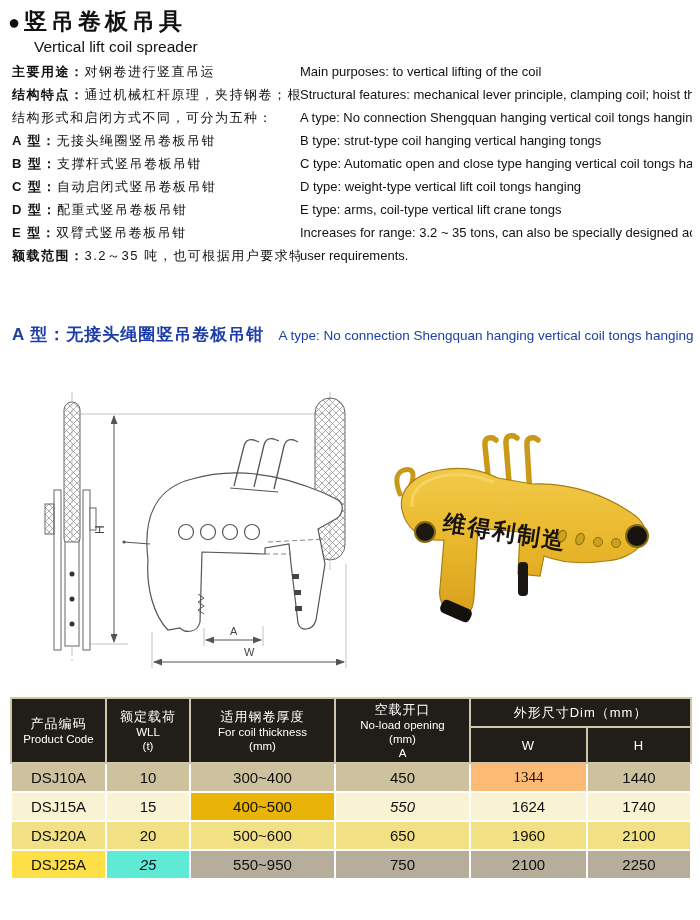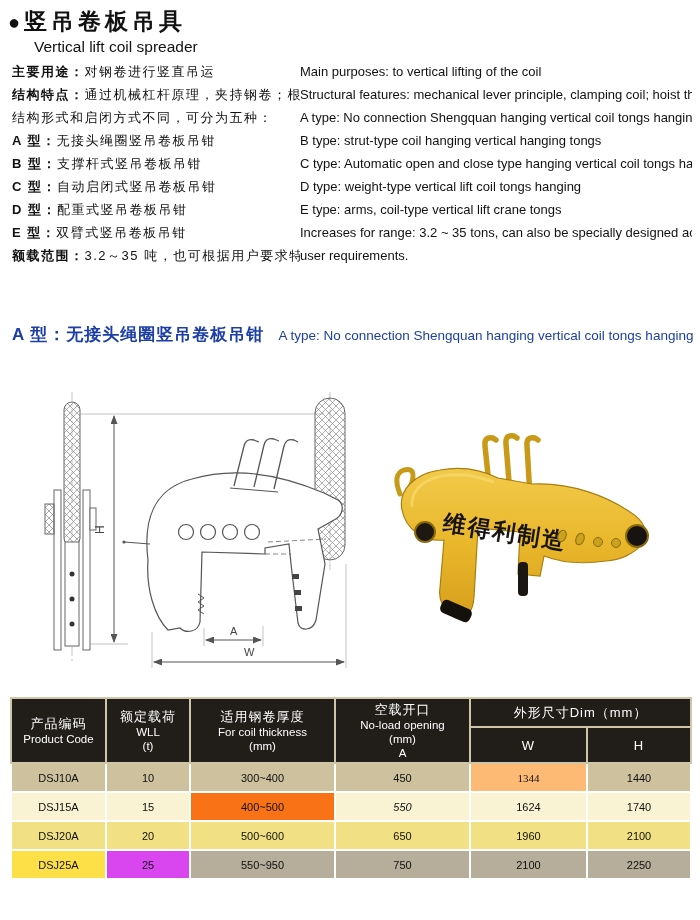--- a/index.html
+++ b/index.html
@@ -31,21 +31,21 @@
   .product-svg{position:absolute;left:372px;top:52px;}
   
   .spec-table{position:absolute;left:10px;top:697px;border-collapse:collapse;table-layout:fixed;width:680px;}
   .spec-table th{
     background:#211e1a;color:#fff;font-weight:normal;vertical-align:middle;
     border:2px solid #cfc5a8;padding:2px 0;text-align:center;
   }
   .spec-table .h-cn{font-size:13px;letter-spacing:1px;line-height:17px;}
   .spec-table .h-en{font-size:11.5px;line-height:14px;}
   .spec-table td{
-    border:2px solid #ffffff;text-align:center;font-size:11px;
+    border:2px solid #ffffff;text-align:center;font-size:15px;
     padding:0;height:27px;color:#101010;
   }
   .tier2 th{height:30px;}
 </style>
 </head>
 <body>
 
 <div class="page">
 
   <div class="doc-header">
@@ -277,36 +277,36 @@
         <td style="background-color: rgb(205, 193, 158);">DSJ10A</td>
         <td style="background-color: rgb(205, 193, 158);">10</td>
         <td style="background-color: rgb(205, 193, 158);">300~400</td>
         <td style="background-color: rgb(205, 193, 158);">450</td>
         <td style="background-color: #fdba74; font-family: Liberation Serif, serif;">1344</td>
         <td style="background-color: rgb(205, 193, 158);">1440</td>
       </tr>
       <tr>
         <td style="background-color: rgb(249, 243, 212);">DSJ15A</td>
         <td style="background-color: rgb(249, 243, 212);">15</td>
-        <td style="background-color: #f97316;">400~500</td>
+        <td style="background-color: #eab308;">400~500</td>
         <td style="background-color: rgb(249, 243, 212); font-style: italic;">550</td>
         <td style="background-color: rgb(249, 243, 212);">1624</td>
         <td style="background-color: rgb(249, 243, 212);">1740</td>
       </tr>
       <tr>
         <td style="background-color: rgb(242, 225, 132);">DSJ20A</td>
         <td style="background-color: rgb(242, 225, 132);">20</td>
         <td style="background-color: rgb(242, 225, 132);">500~600</td>
         <td style="background-color: rgb(242, 225, 132);">650</td>
         <td style="background-color: rgb(242, 225, 132);">1960</td>
         <td style="background-color: rgb(242, 225, 132);">2100</td>
       </tr>
       <tr>
         <td style="background-color: #fde047;">DSJ25A</td>
-        <td style="background-color: #d946ef;">25</td>
+        <td style="background-color: #5eead4; font-style: italic;">25</td>
         <td style="background-color: rgb(182, 173, 154);">550~950</td>
         <td style="background-color: rgb(182, 173, 154);">750</td>
         <td style="background-color: rgb(182, 173, 154);">2100</td>
         <td style="background-color: rgb(182, 173, 154);">2250</td>
       </tr>
     </tbody>
   </table>
 </div>
 
 </body></html>

